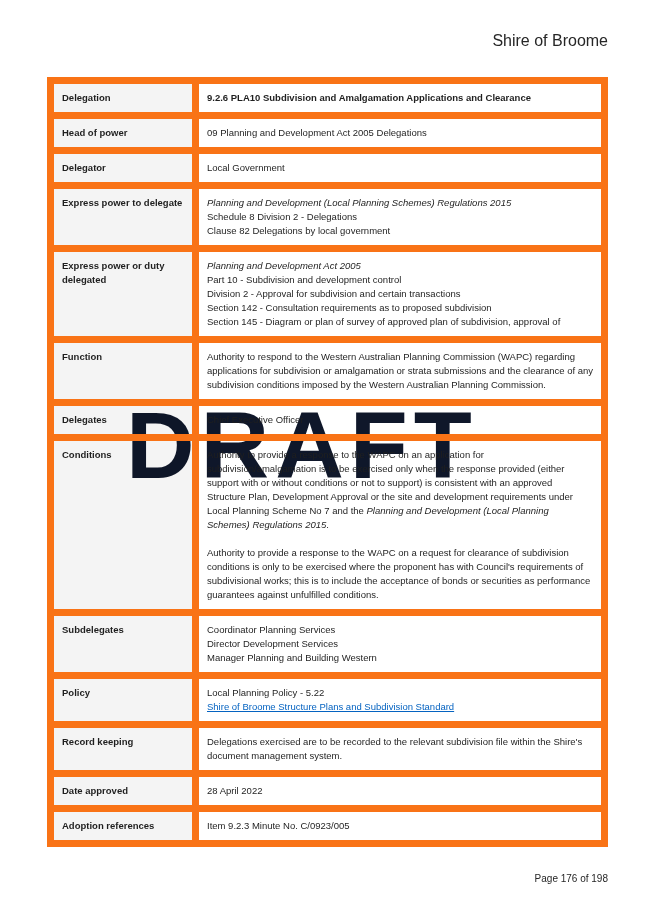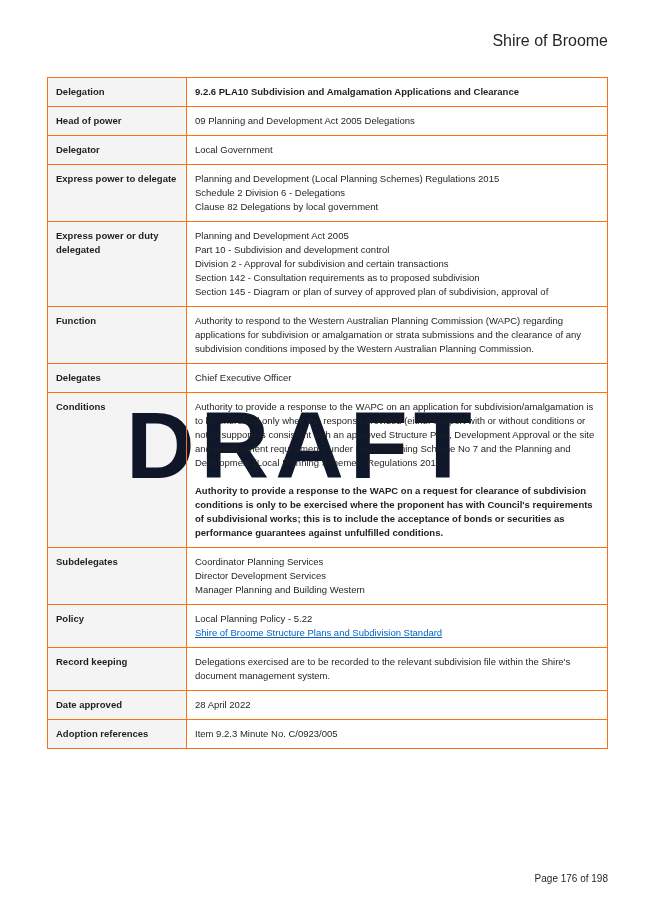--- a/index.html
+++ b/index.html
@@ -48,37 +48,37 @@
     top: 77px;
     width: 561px;
     z-index: 1;
   }
   table.delegation {
     width: 100%;
     border-collapse: collapse;
     table-layout: fixed;
   }
   table.delegation td {
-    border: 1px solid #f97316;
+    border: 7px solid #f97316;
     vertical-align: top;
     font-size: 9.5px;
     line-height: 14px;
     padding: 7px 8px;
   }
   td.label-cell {
     width: 122px;
     font-weight: 700;
     background: rgba(0,0,0,0.045);
   }
   td.content-cell {
     background: transparent;
   }
   .para { margin: 0; }
-  .para.gap { margin-top: 14px; font-weight: bold; }
-  .i { }
+  .para.gap { margin-top: 14px; }
+  .i { font-style: italic; }
   .b { font-weight: 700; }
   a.doc-link {
     color: #0563C1;
     text-decoration: underline;
   }
 </style>
 </head>
 <body>
 
 <div class="page">
@@ -105,21 +105,21 @@
           <tr>
             <td class="label-cell">Delegator</td>
             <td class="content-cell">
               <div class="para"><span>Local Government</span></div>
             </td>
           </tr>
           <tr>
             <td class="label-cell">Express power to delegate</td>
             <td class="content-cell">
               <div class="para"><span class="i">Planning and Development (Local Planning Schemes) Regulations 2015</span></div>
-              <div class="para"><span>Schedule 2 Division 6 - Delegations</span></div>
+              <div class="para"><span>Schedule 8 Division 2 - Delegations</span></div>
               <div class="para"><span>Clause 82 Delegations by local government</span></div>
             </td>
           </tr>
           <tr>
             <td class="label-cell">Express power or duty delegated</td>
             <td class="content-cell">
               <div class="para"><span class="i">Planning and Development Act 2005</span></div>
               <div class="para"><span>Part 10 - Subdivision and development control</span></div>
               <div class="para"><span>Division 2 - Approval for subdivision and certain transactions</span></div>
               <div class="para"><span>Section 142 - Consultation requirements as to proposed subdivision</span></div>

